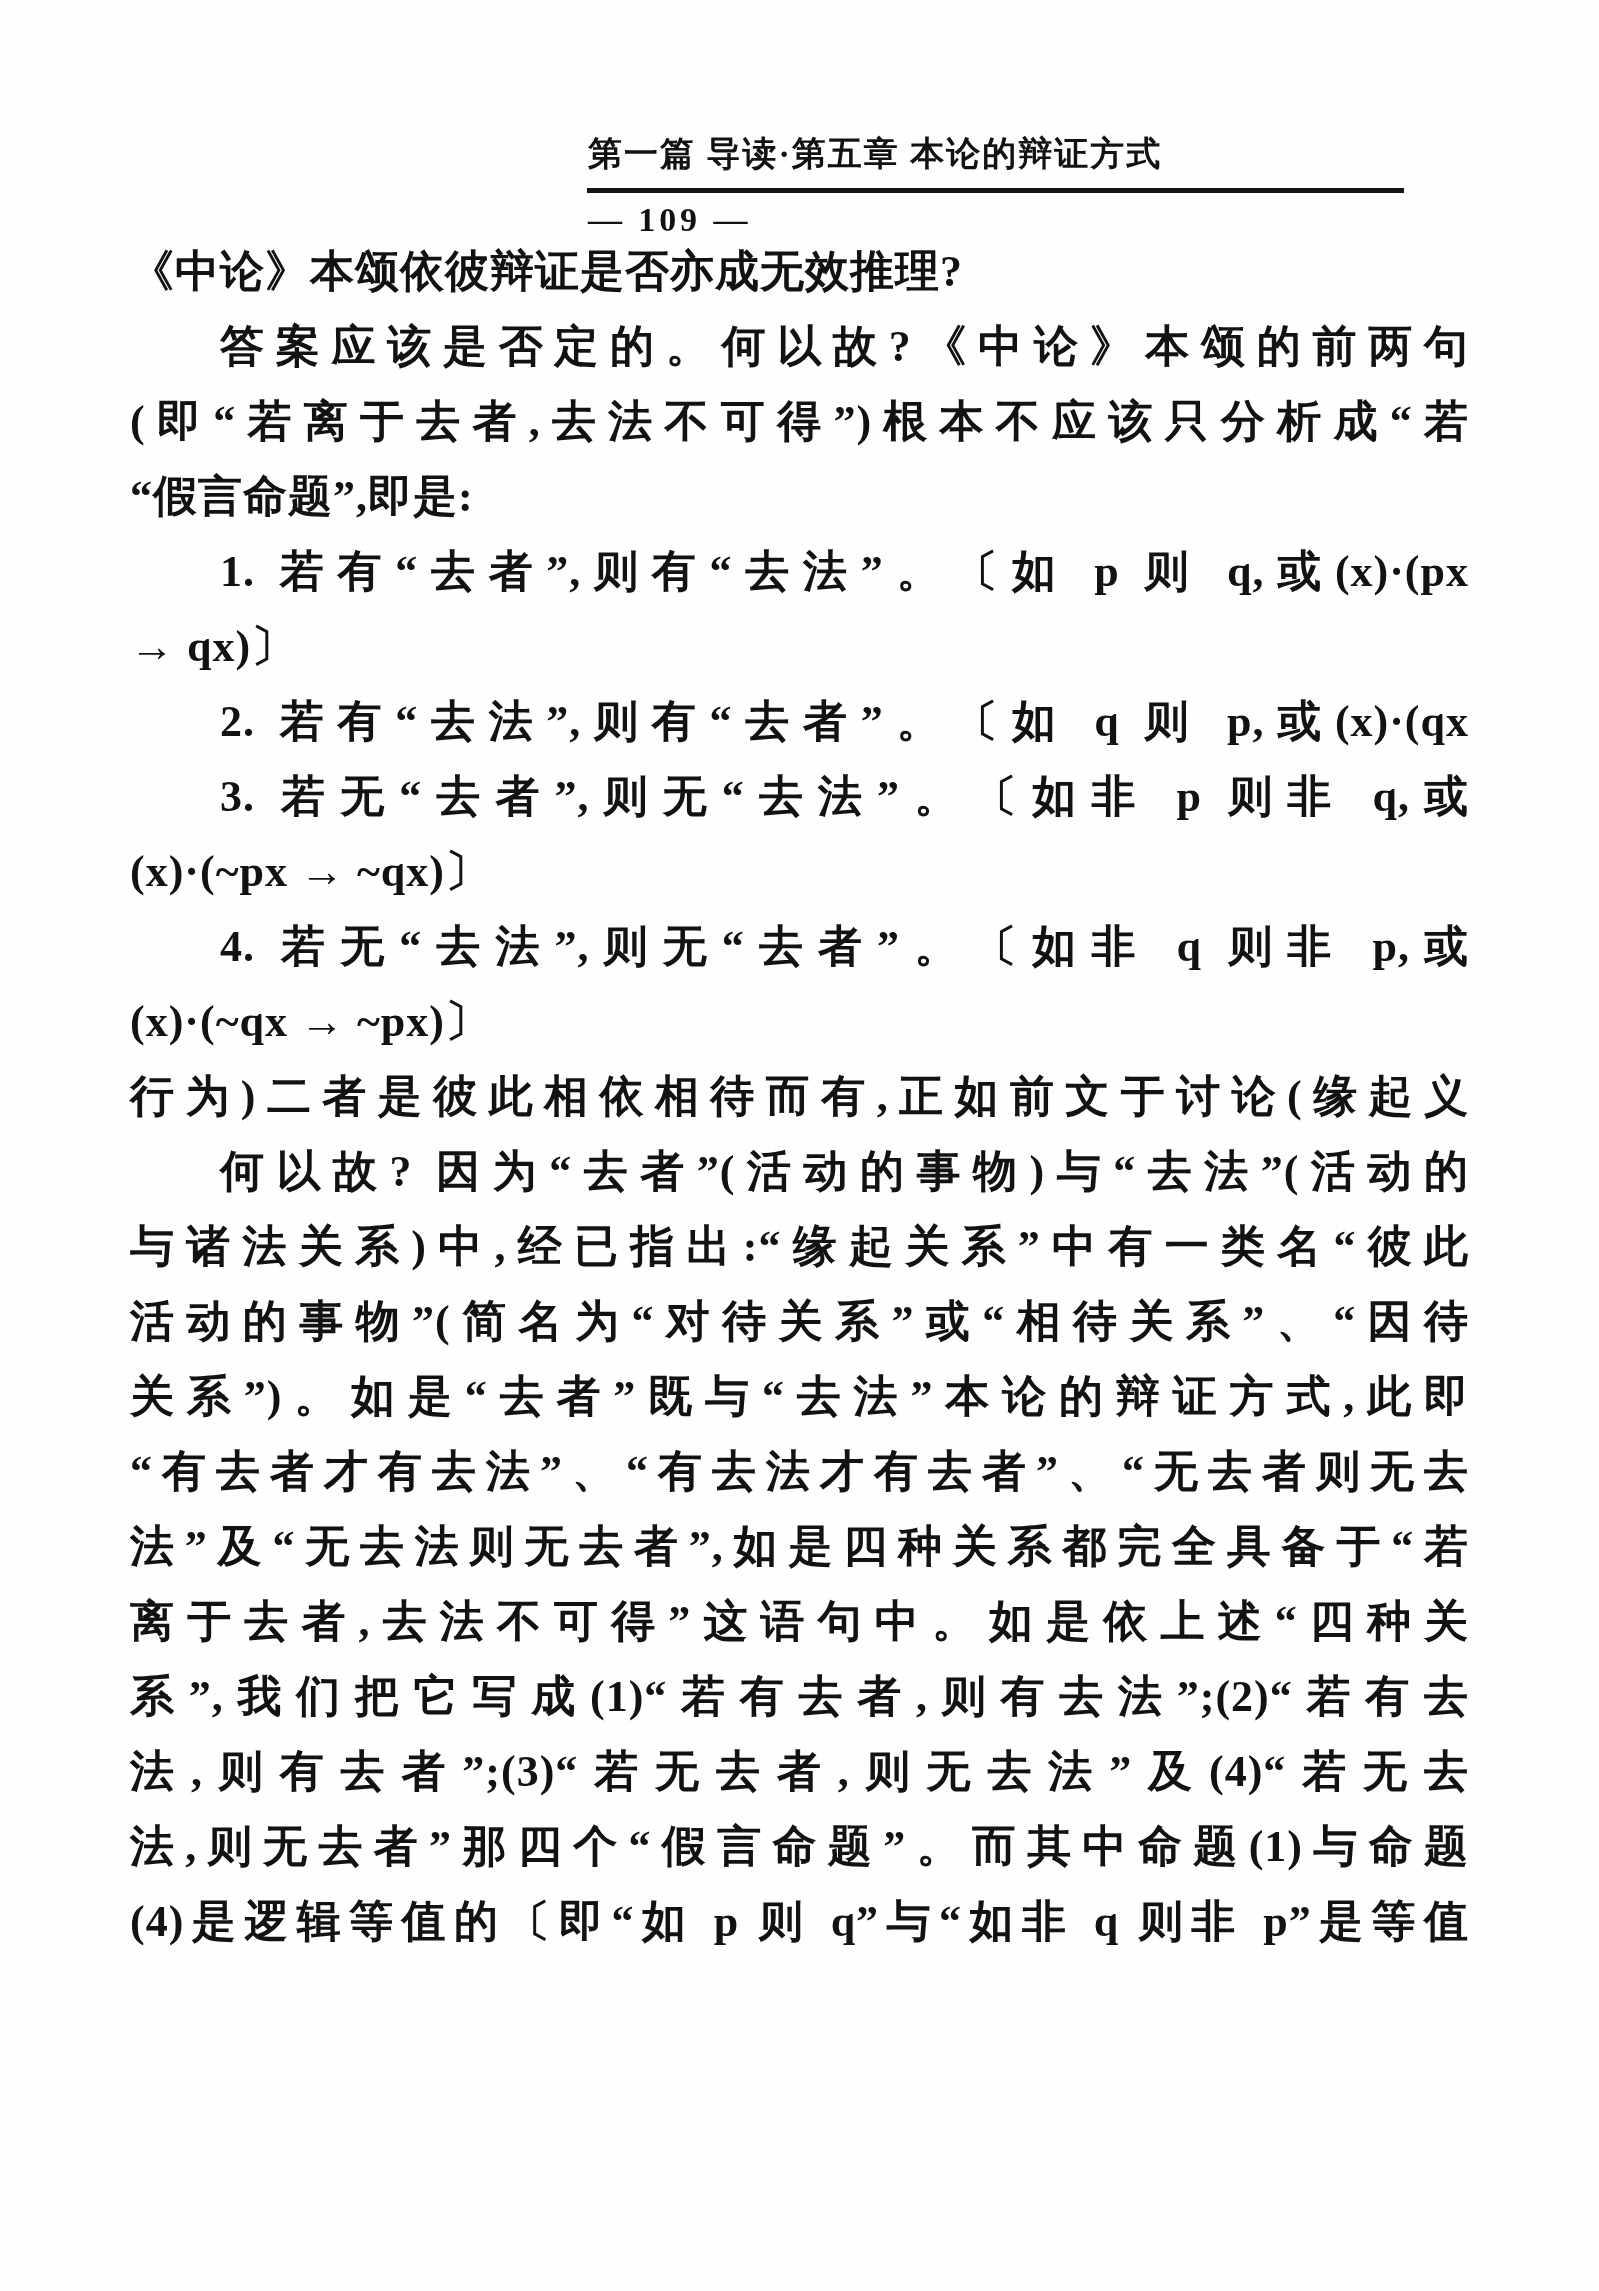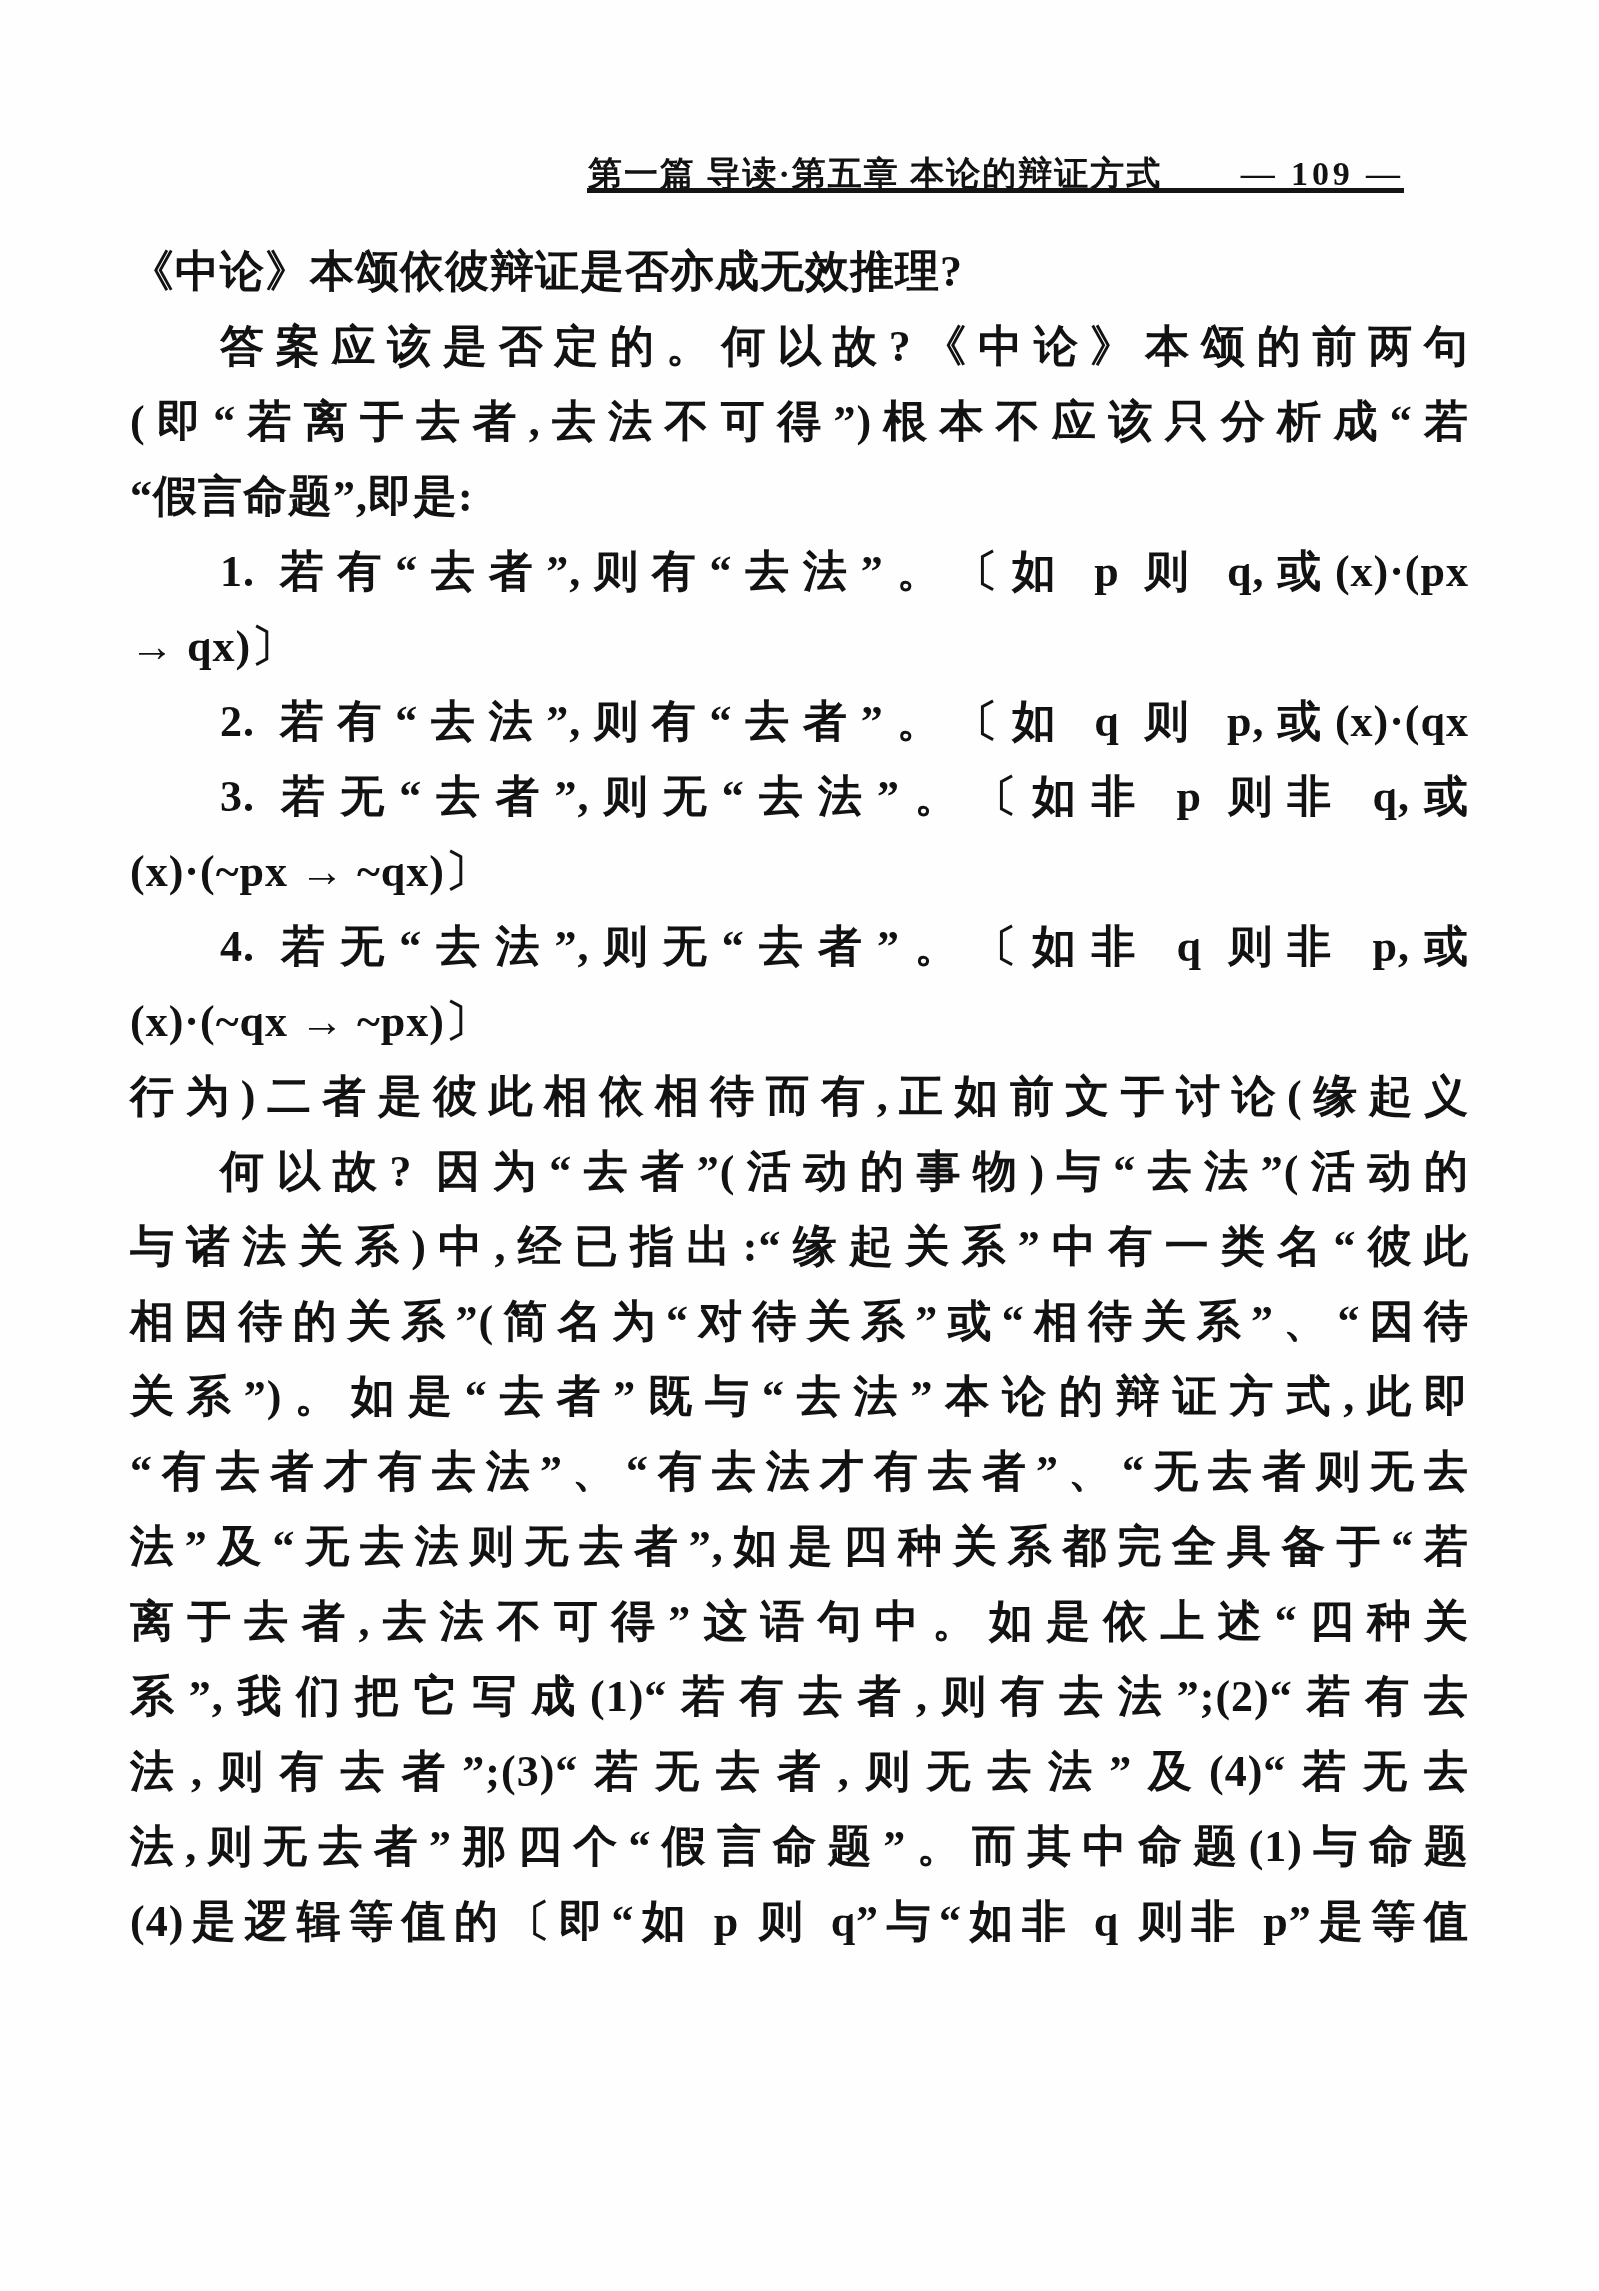--- a/index.html
+++ b/index.html
@@ -14,20 +14,21 @@
   .page { position: absolute; inset: 0; background: #fefefe; }
 
   
   .header {
     position: absolute;
     top: 131px; left: 588px; width: 816px;
     display: flex; justify-content: space-between; align-items: baseline;
     font-size: 34px; font-weight: 700;
     letter-spacing: 2px;
     white-space: nowrap;
+    flex-direction: column;
   }
   .header .pageno { font-weight: 600; letter-spacing: 3.9px; margin-top: 24px; }
   .header-rule {
     position: absolute;
     top: 188px; left: 587px; width: 817px; height: 4.9px;
     background: #151515;
   }
 
   
   .bodytext {
@@ -66,21 +67,21 @@
     <div class="line full indent">1. 若有“去者”,则有“去法”。〔如 p 则 q,或(x)·(px</div>
     <div class="line">→ qx)〕</div>
     <div class="line full indent">2. 若有“去法”,则有“去者”。〔如 q 则 p,或(x)·(qx</div>
     <div class="line full indent">3. 若无“去者”,则无“去法”。〔如非 p 则非 q,或</div>
     <div class="line">(x)·(~px → ~qx)〕</div>
     <div class="line full indent">4. 若无“去法”,则无“去者”。〔如非 q 则非 p,或</div>
     <div class="line">(x)·(~qx → ~px)〕</div>
     <div class="line full">行为)二者是彼此相依相待而有,正如前文于讨论(缘起义</div>
     <div class="line full indent">何以故? 因为“去者”(活动的事物)与“去法”(活动的</div>
     <div class="line full">与诸法关系)中,经已指出:“缘起关系”中有一类名“彼此</div>
-    <div class="line full">相因待的关系”(简名为“对待关系”或“相待关系”、“因待</div>
+    <div class="line full">活动的事物”(简名为“对待关系”或“相待关系”、“因待</div>
     <div class="line full">关系”)。如是“去者”既与“去法”本论的辩证方式,此即</div>
     <div class="line full">“有去者才有去法”、“有去法才有去者”、“无去者则无去</div>
     <div class="line full">法”及“无去法则无去者”,如是四种关系都完全具备于“若</div>
     <div class="line full">离于去者,去法不可得”这语句中。如是依上述“四种关</div>
     <div class="line full">系”,我们把它写成(1)“若有去者,则有去法”;(2)“若有去</div>
     <div class="line full">法,则有去者”;(3)“若无去者,则无去法”及(4)“若无去</div>
     <div class="line full">法,则无去者”那四个“假言命题”。而其中命题(1)与命题</div>
     <div class="line full">(4)是逻辑等值的〔即“如 p 则 q”与“如非 q 则非 p”是等值</div>
   </div>
 

